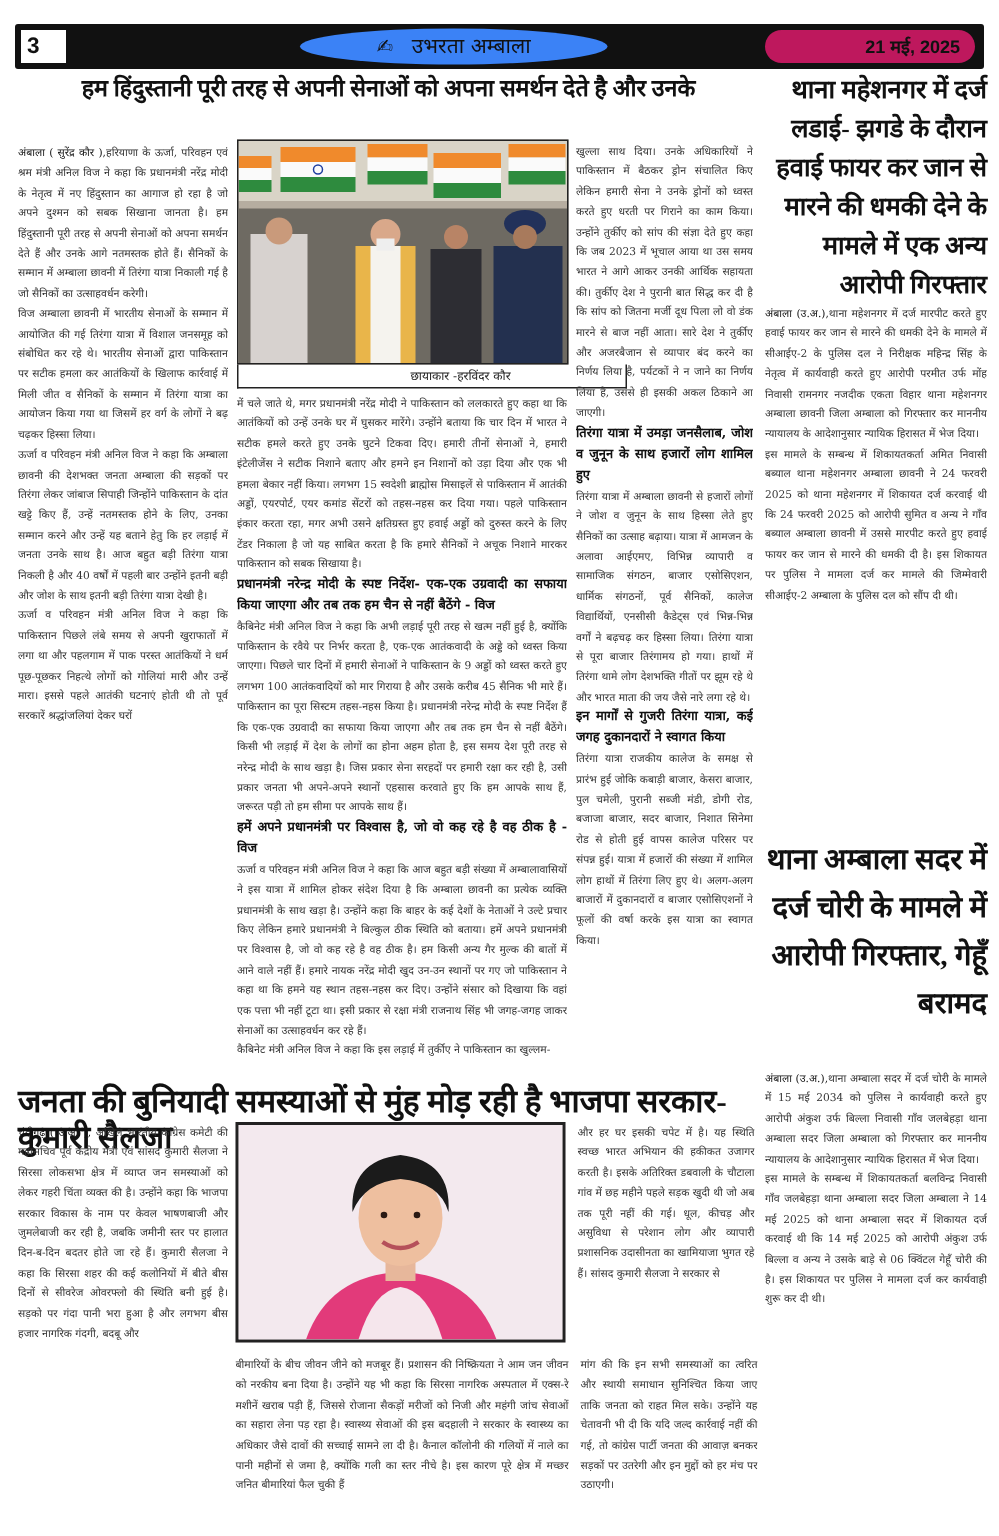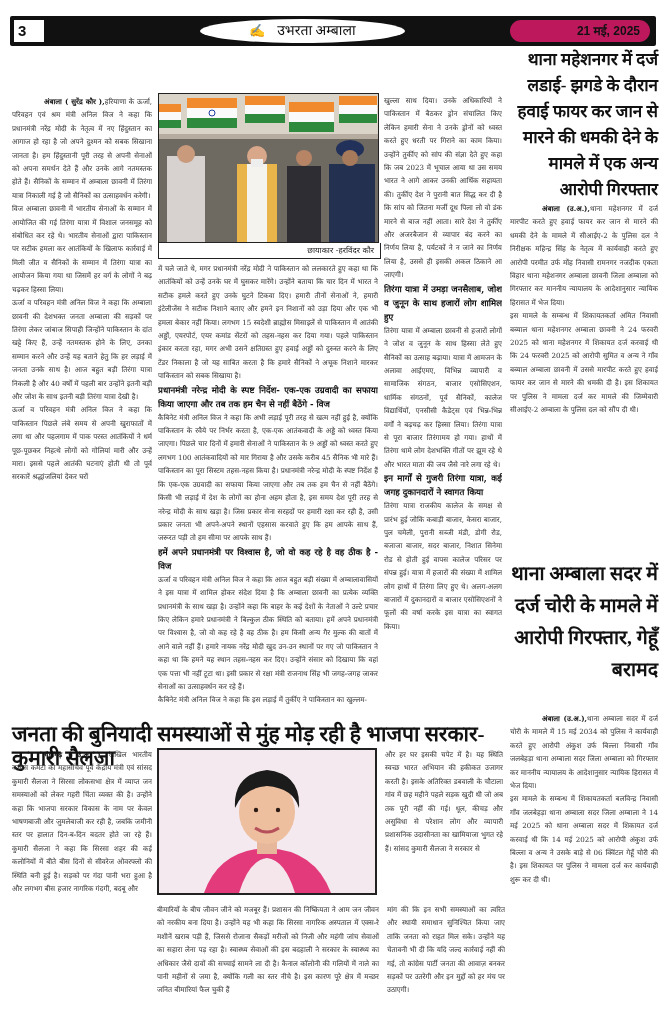--- a/index.html
+++ b/index.html
@@ -1,66 +1,67 @@
 <!DOCTYPE html>
 <html><head>
 <meta charset="utf-8">
 <style>
   * { box-sizing: border-box; margin: 0; padding: 0; }
   html, body { width: 666px; height: 1024px; background: #ffffff; overflow: hidden; }
   body { font-family: "DejaVu Sans", "Liberation Sans", sans-serif; color: #1a1a1a; position: relative; }
 
   .masthead { position: absolute; left: 10px; top: 16px; width: 646px; height: 30px; background: #111; border-radius: 2px; }
   .page-num { position: absolute; left: 4px; top: 4px; width: 30px; height: 22px; background: #fff; color: #111; font: bold 15px "Liberation Sans", sans-serif; padding-left: 4px; line-height: 22px; }
-  .brand { position: absolute; left: 190px; top: 3px; width: 205px; height: 24px; background: #ffffff; border-radius: 50%; text-align: center; font-size: 14px; line-height: 24px; color: #111; font-family: Liberation Serif, serif; }
+  .brand { position: absolute; left: 190px; top: 3px; width: 205px; height: 24px; background: #3b82f6; border-radius: 50%; text-align: center; font-size: 14px; line-height: 24px; color: #111; }
   .brand .pen { font-size: 13px; margin-right: 8px; }
   .date-pill { position: absolute; right: 6px; top: 4px; width: 140px; height: 22px; background: #be185d; border-radius: 11px; text-align: right; padding-right: 10px; font: bold 12px "Liberation Sans", sans-serif; line-height: 22px; color: #111; }
 
   .headline { position: absolute; color: #111; font-family: "Liberation Serif", serif; }
   .main-head { left: 14px; top: 49px; width: 490px; font-size: 15.5px; line-height: 22px; text-align: center; font-weight: bold; }
   .right-head { left: 508px; width: 150px; font-size: 17px; line-height: 26px; text-align: right; font-weight: bold; }
   .rh1 { top: 47px; }
   .rh2 { top: 558px; font-size: 19.5px; line-height: 32px; }
   .bottom-head { left: 12px; top: 722px; width: 495px; font-size: 21px; line-height: 24px; font-weight: bold; }
 
   .col { position: absolute; font-family: "DejaVu Serif", serif; font-size: 7.1px; line-height: 13.4px; text-align: justify; color: #333; }
   .col p { margin: 0; }
-  .col .dateline { font-weight: bold; color: #111; margin-left: 32px; }
+  .col .dateline { font-weight: normal; color: #111; }
   .col .sub { font-weight: bold; color: #111; font-size: 8.6px; line-height: 14px; display: block; }
 
   .c1 { left: 12px; top: 95px; width: 140px; height: 620px; overflow: hidden; }
   .c2 { left: 158px; top: 262px; width: 220px; height: 460px; overflow: hidden; }
   .c3 { left: 384px; top: 94px; width: 118px; height: 630px; overflow: hidden; }
   .c4 { left: 510px; top: 202px; width: 148px; height: 355px; overflow: hidden; }
   .c5 { left: 510px; top: 712px; width: 148px; height: 310px; overflow: hidden; }
   .c6 { left: 12px; top: 748px; width: 140px; height: 270px; overflow: hidden; }
   .c7 { left: 385px; top: 748px; width: 118px; height: 155px; overflow: hidden; }
   .c8 { left: 157px; top: 903px; width: 348px; height: 110px; overflow: hidden; }
   .c8-inner { display: flex; gap: 8px; justify-content: flex-end; }
   .c8-inner .a { width: 222px; }
   .c8-inner .b { width: 118px; }
 
   .photo-box { position: absolute; left: 158px; top: 93px; width: 221px; height: 150px; border: 1.5px solid #222; overflow: hidden; background: #a9a49a; }
-  .caption { position: absolute; left: 158px; top: 243px; width: 223px; height: 16px; border: 1px solid #222; border-top: none; text-align: right; padding-right: 6px; font-size: 8px; line-height: 15px; color: #222; font-family: "DejaVu Serif", serif; padding-left: 44px; }
+  .caption { position: absolute; left: 158px; top: 243px; width: 260px; height: 16px; border: 1px solid #222; border-top: none; text-align: center; padding-right: 6px; font-size: 8px; line-height: 15px; color: #222; font-family: "DejaVu Serif", serif; padding-left: 44px; }
 
   .portrait { position: absolute; left: 157px; top: 748px; width: 220px; height: 147px; border: 2px solid #222; background: #f3e9ee; overflow: hidden; }
 </style>
 </head>
 <body>
 
 <div class="masthead">
   <div class="page-num">3</div>
   <div class="brand">
     <span class="pen">✍</span>
     <span>उभरता अम्बाला</span>
   </div>
   <div class="date-pill">21 मई, 2025</div>
 </div>
 
 <div class="headline main-head">
+  <div>हम हिंदुस्तानी पूरी तरह से अपनी सेनाओं को अपना समर्थन देते है और उनके</div>
 </div>
 
 <div class="photo-box">
   <svg width="221" height="150" viewBox="0 0 221 150">
     <rect width="221" height="150" fill="#b6ada0"></rect>
     <rect x="0" y="0" width="221" height="40" fill="#d9d4c7"></rect>
     <g>
       <rect x="28" y="4" width="50" height="10" fill="#f08a2c"></rect>
         <rect x="28" y="14" width="50" height="10" fill="#fafafa"></rect>
         <rect x="28" y="24" width="50" height="10" fill="#2e8b3e"></rect>

